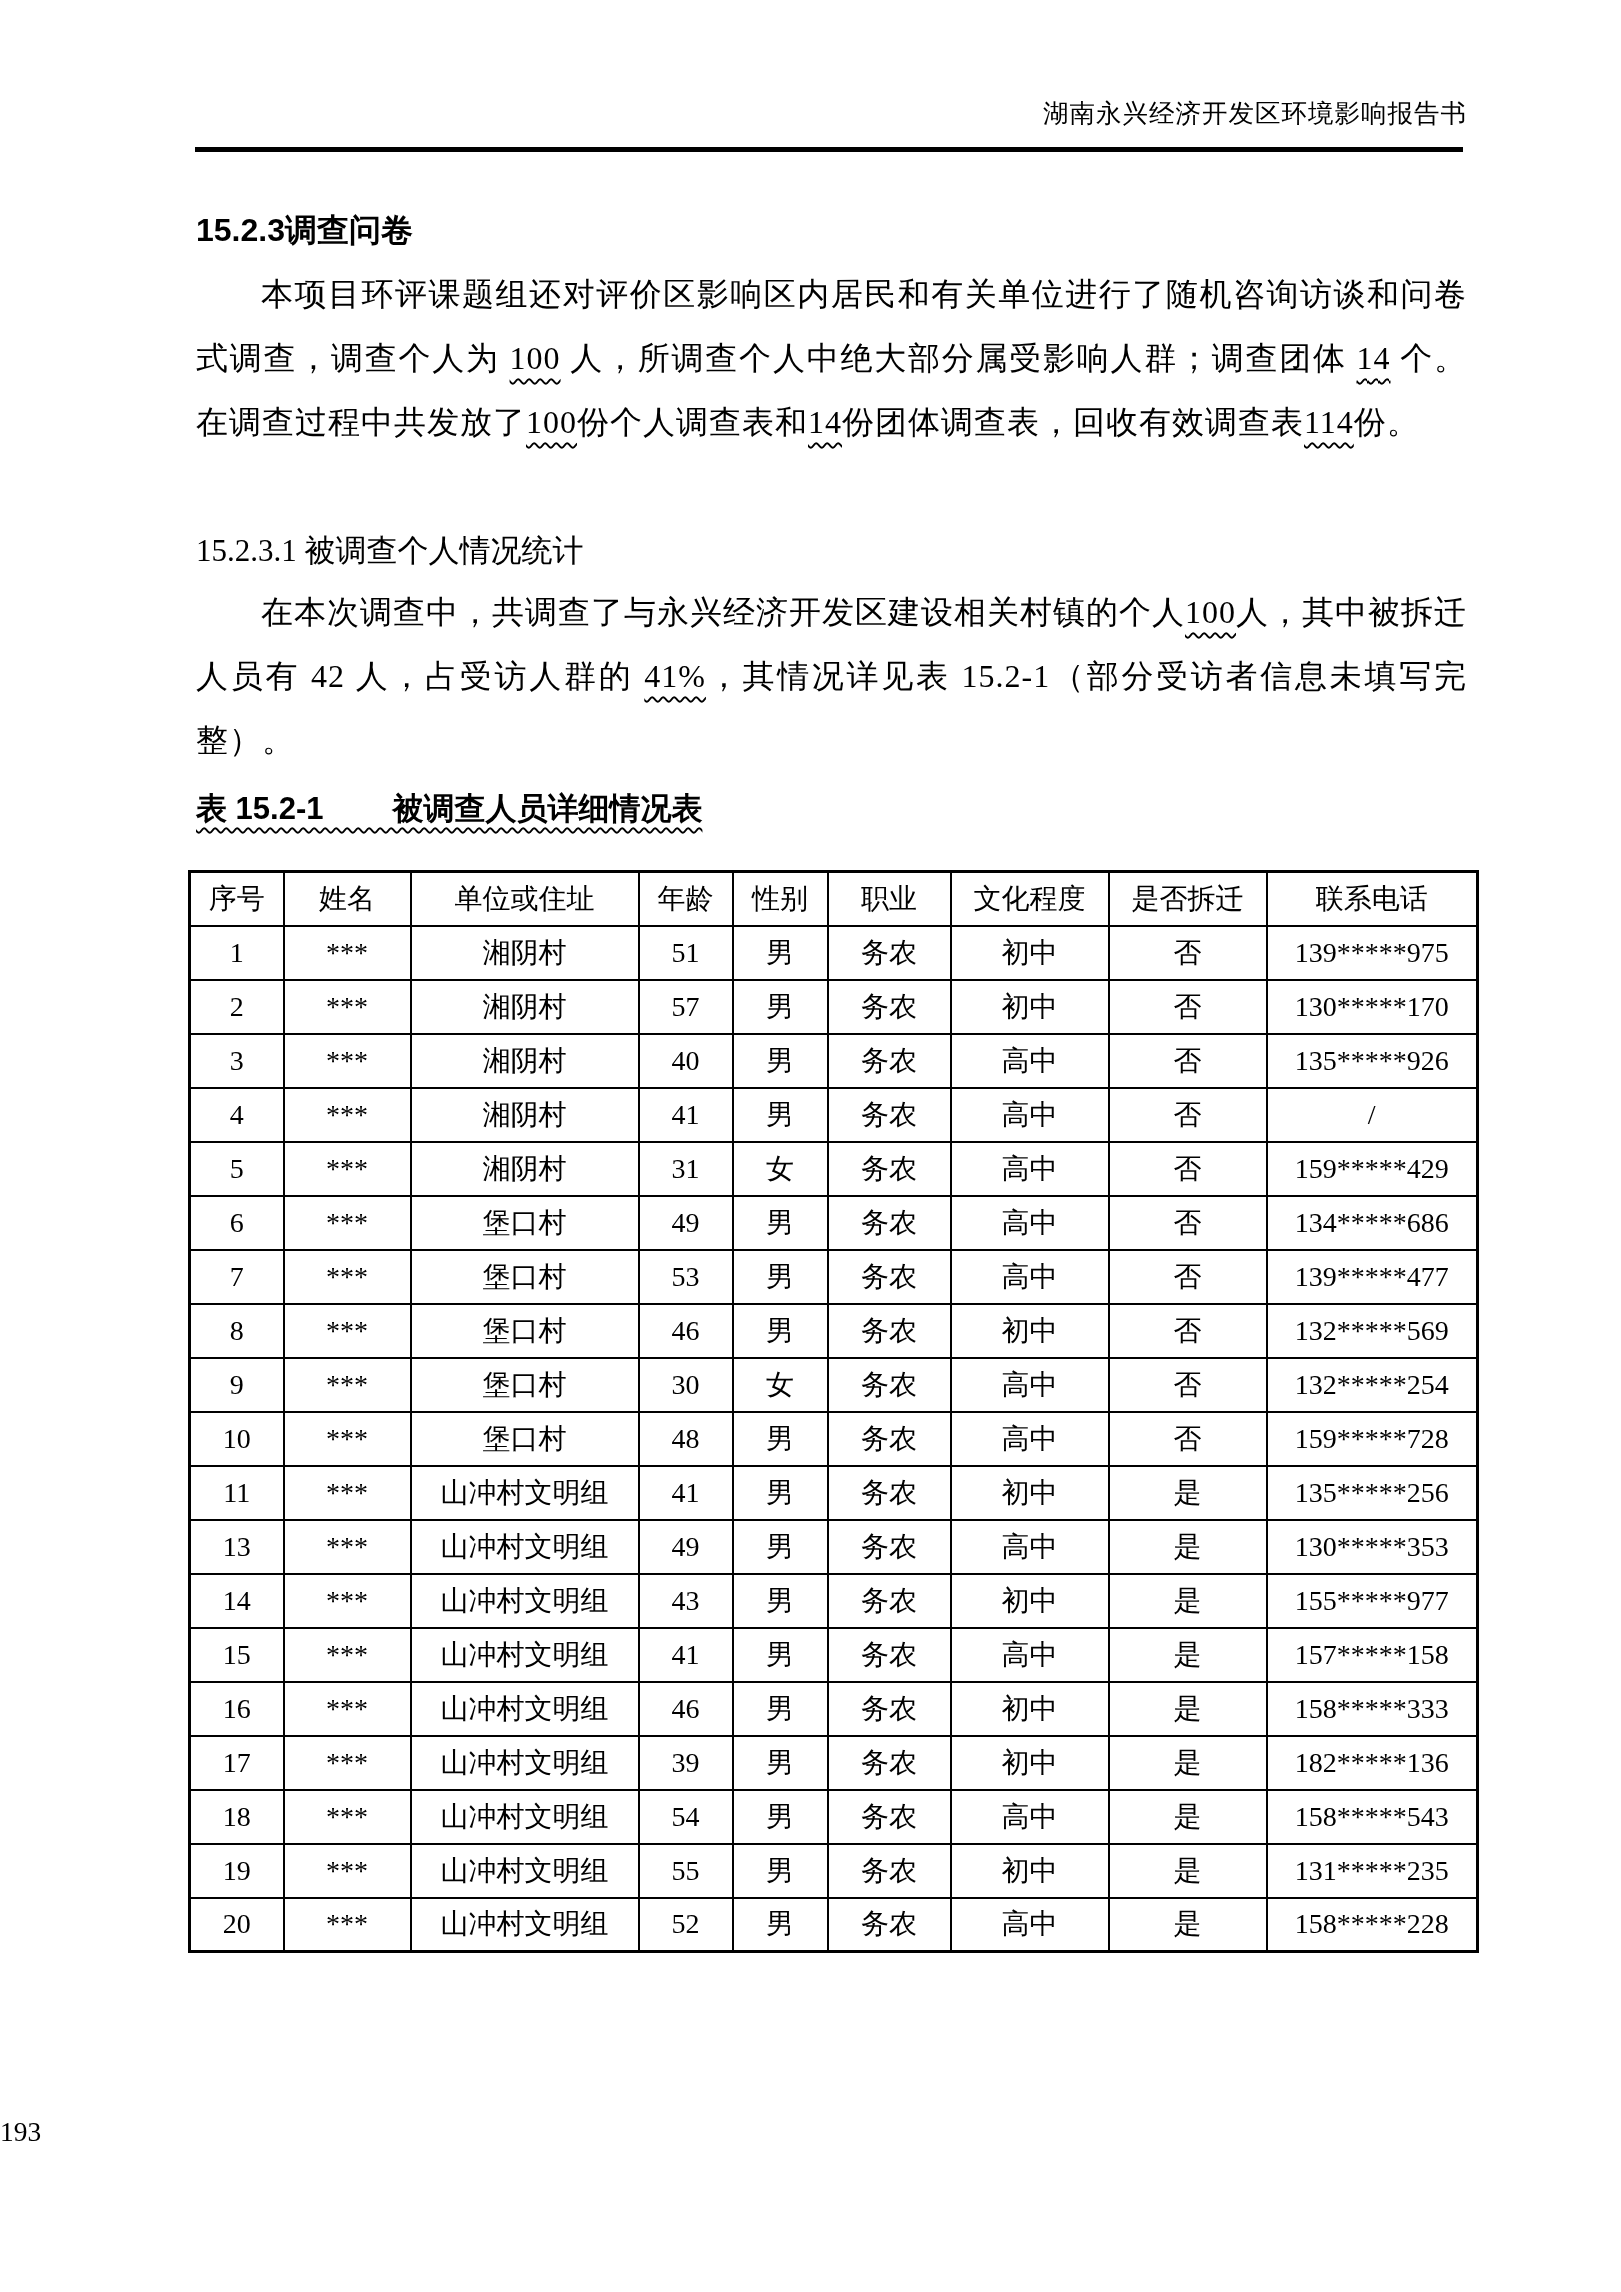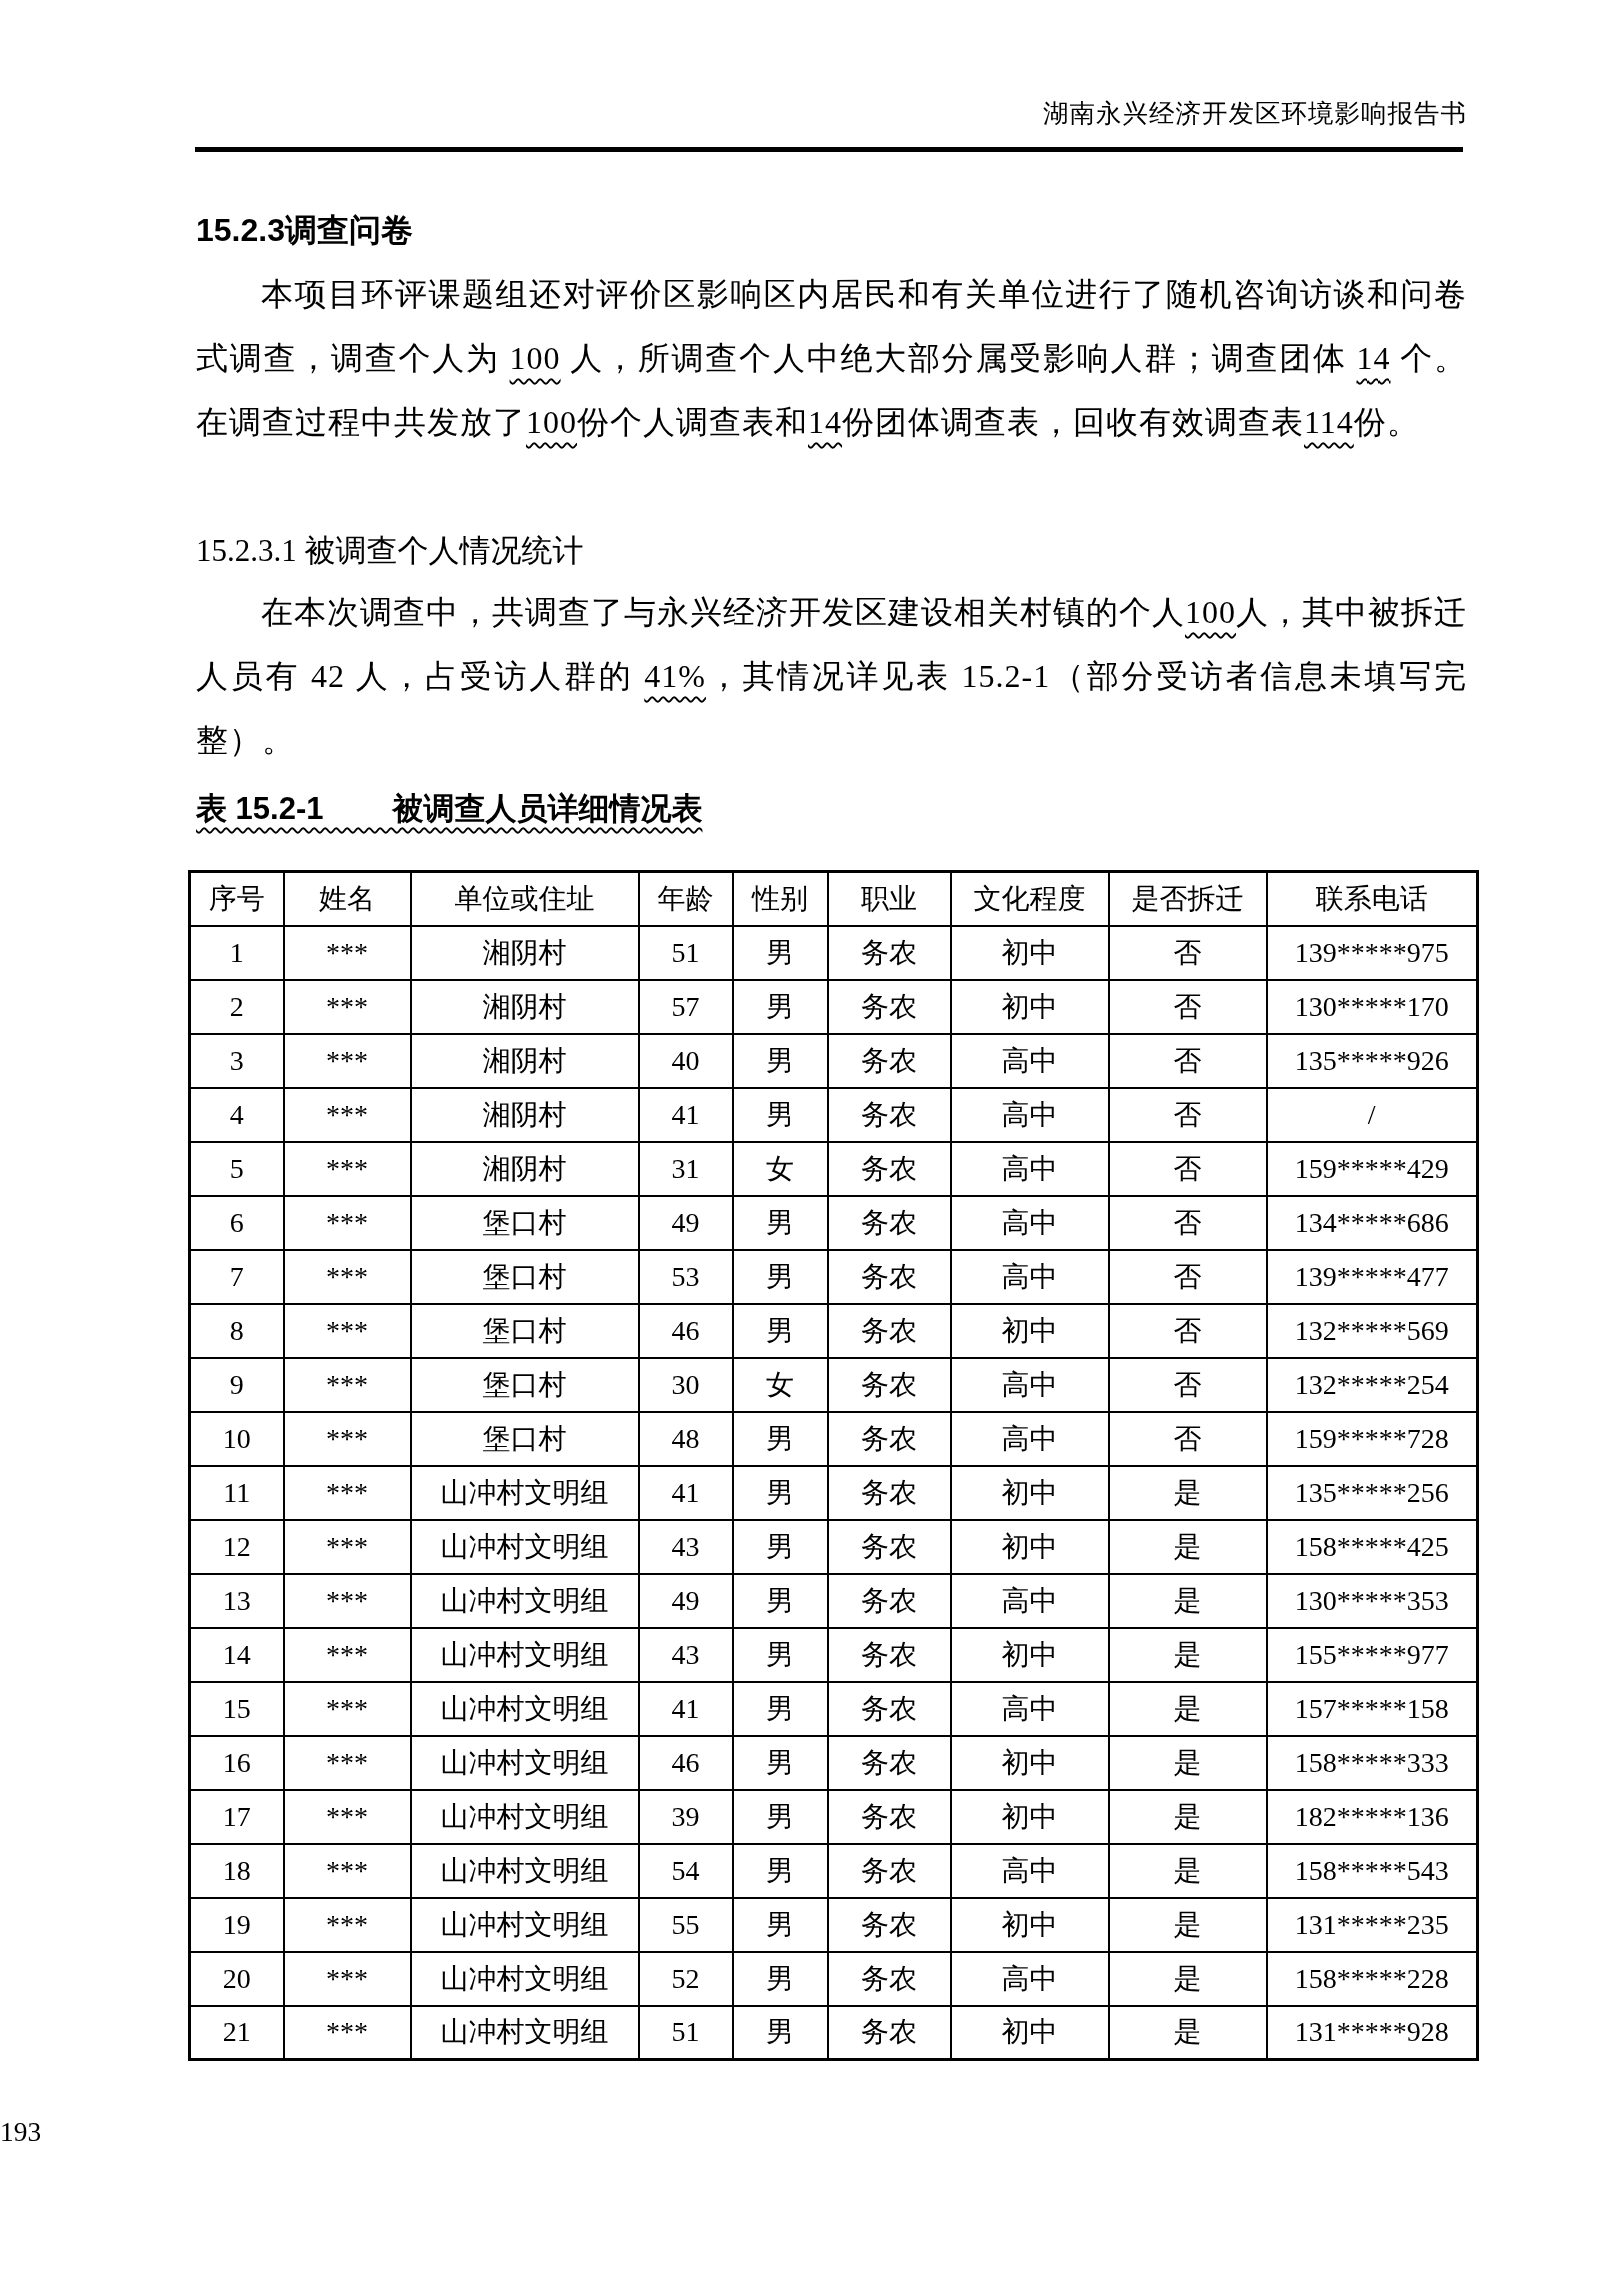--- a/index.html
+++ b/index.html
@@ -269,50 +269,39 @@
         <td>***</td>
         <td>山冲村文明组</td>
         <td>41</td>
         <td>男</td>
         <td>务农</td>
         <td>初中</td>
         <td>是</td>
         <td>135*****256</td>
       </tr>
       <tr>
-        <td>12</td>
+        <td>13</td>
+        <td>***</td>
+        <td>山冲村文明组</td>
+        <td>49</td>
+        <td>男</td>
+        <td>务农</td>
+        <td>高中</td>
+        <td>是</td>
+        <td>130*****353</td>
+      </tr>
+      <tr>
+        <td>14</td>
         <td>***</td>
         <td>山冲村文明组</td>
         <td>43</td>
         <td>男</td>
         <td>务农</td>
         <td>初中</td>
         <td>是</td>
-        <td>158*****425</td>
-      </tr>
-      <tr>
-        <td>13</td>
-        <td>***</td>
-        <td>山冲村文明组</td>
-        <td>49</td>
-        <td>男</td>
-        <td>务农</td>
-        <td>高中</td>
-        <td>是</td>
-        <td>130*****353</td>
-      </tr>
-      <tr>
-        <td>14</td>
-        <td>***</td>
-        <td>山冲村文明组</td>
-        <td>43</td>
-        <td>男</td>
-        <td>务农</td>
-        <td>初中</td>
-        <td>是</td>
         <td>155*****977</td>
       </tr>
       <tr>
         <td>15</td>
         <td>***</td>
         <td>山冲村文明组</td>
         <td>41</td>
         <td>男</td>
         <td>务农</td>
         <td>高中</td>
@@ -366,29 +355,18 @@
       <tr>
         <td>20</td>
         <td>***</td>
         <td>山冲村文明组</td>
         <td>52</td>
         <td>男</td>
         <td>务农</td>
         <td>高中</td>
         <td>是</td>
         <td>158*****228</td>
-      </tr>
-      <tr>
-        <td>21</td>
-        <td>***</td>
-        <td>山冲村文明组</td>
-        <td>51</td>
-        <td>男</td>
-        <td>务农</td>
-        <td>初中</td>
-        <td>是</td>
-        <td>131*****928</td>
       </tr>
     </tbody>
 </table>
 
 <div class="page-number">193</div>
 
 
 </body></html>

